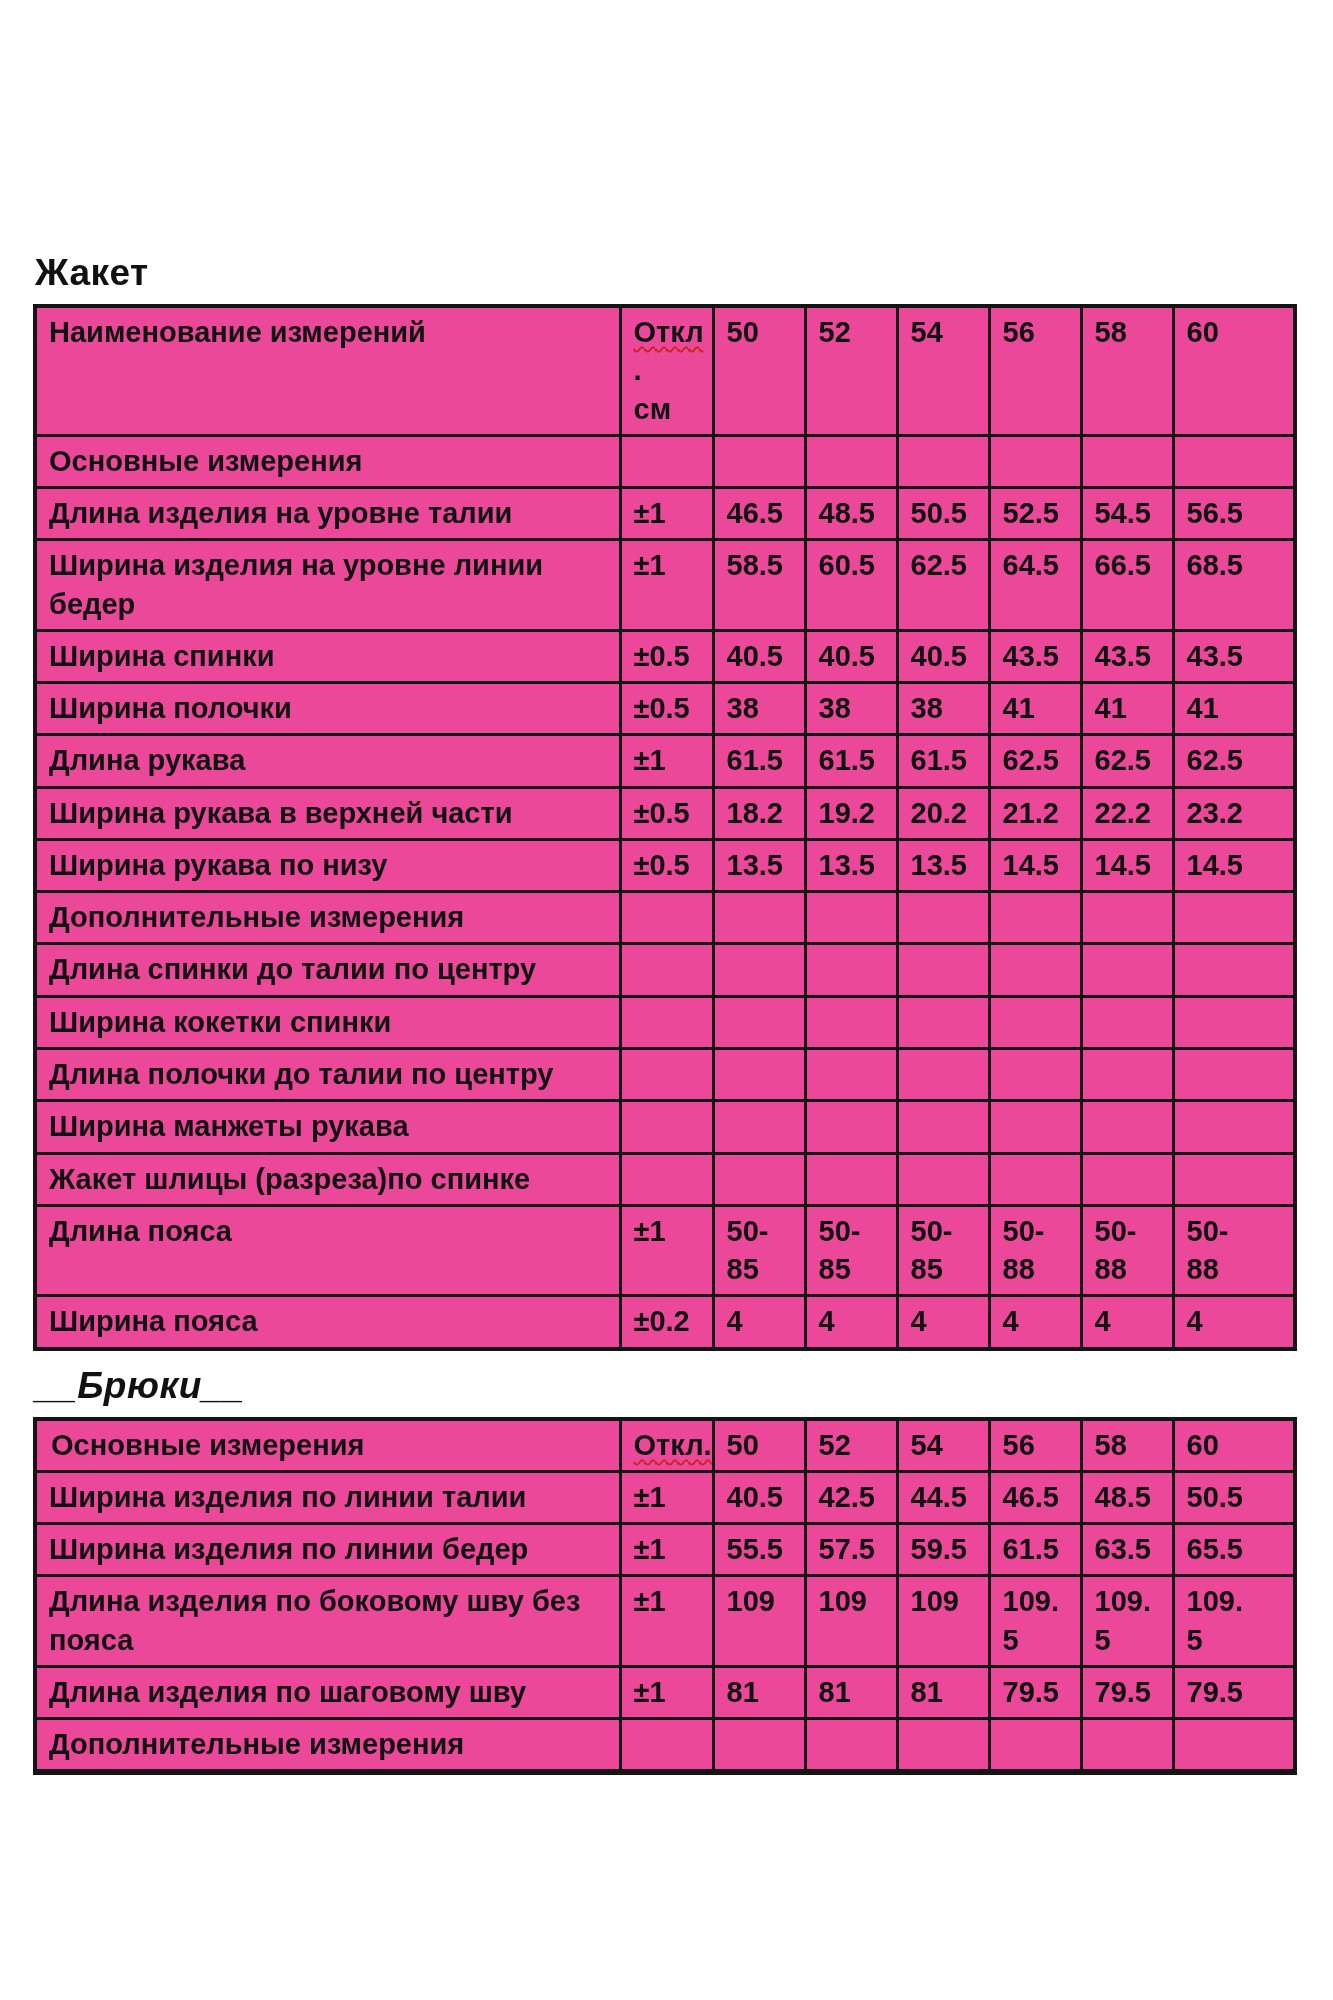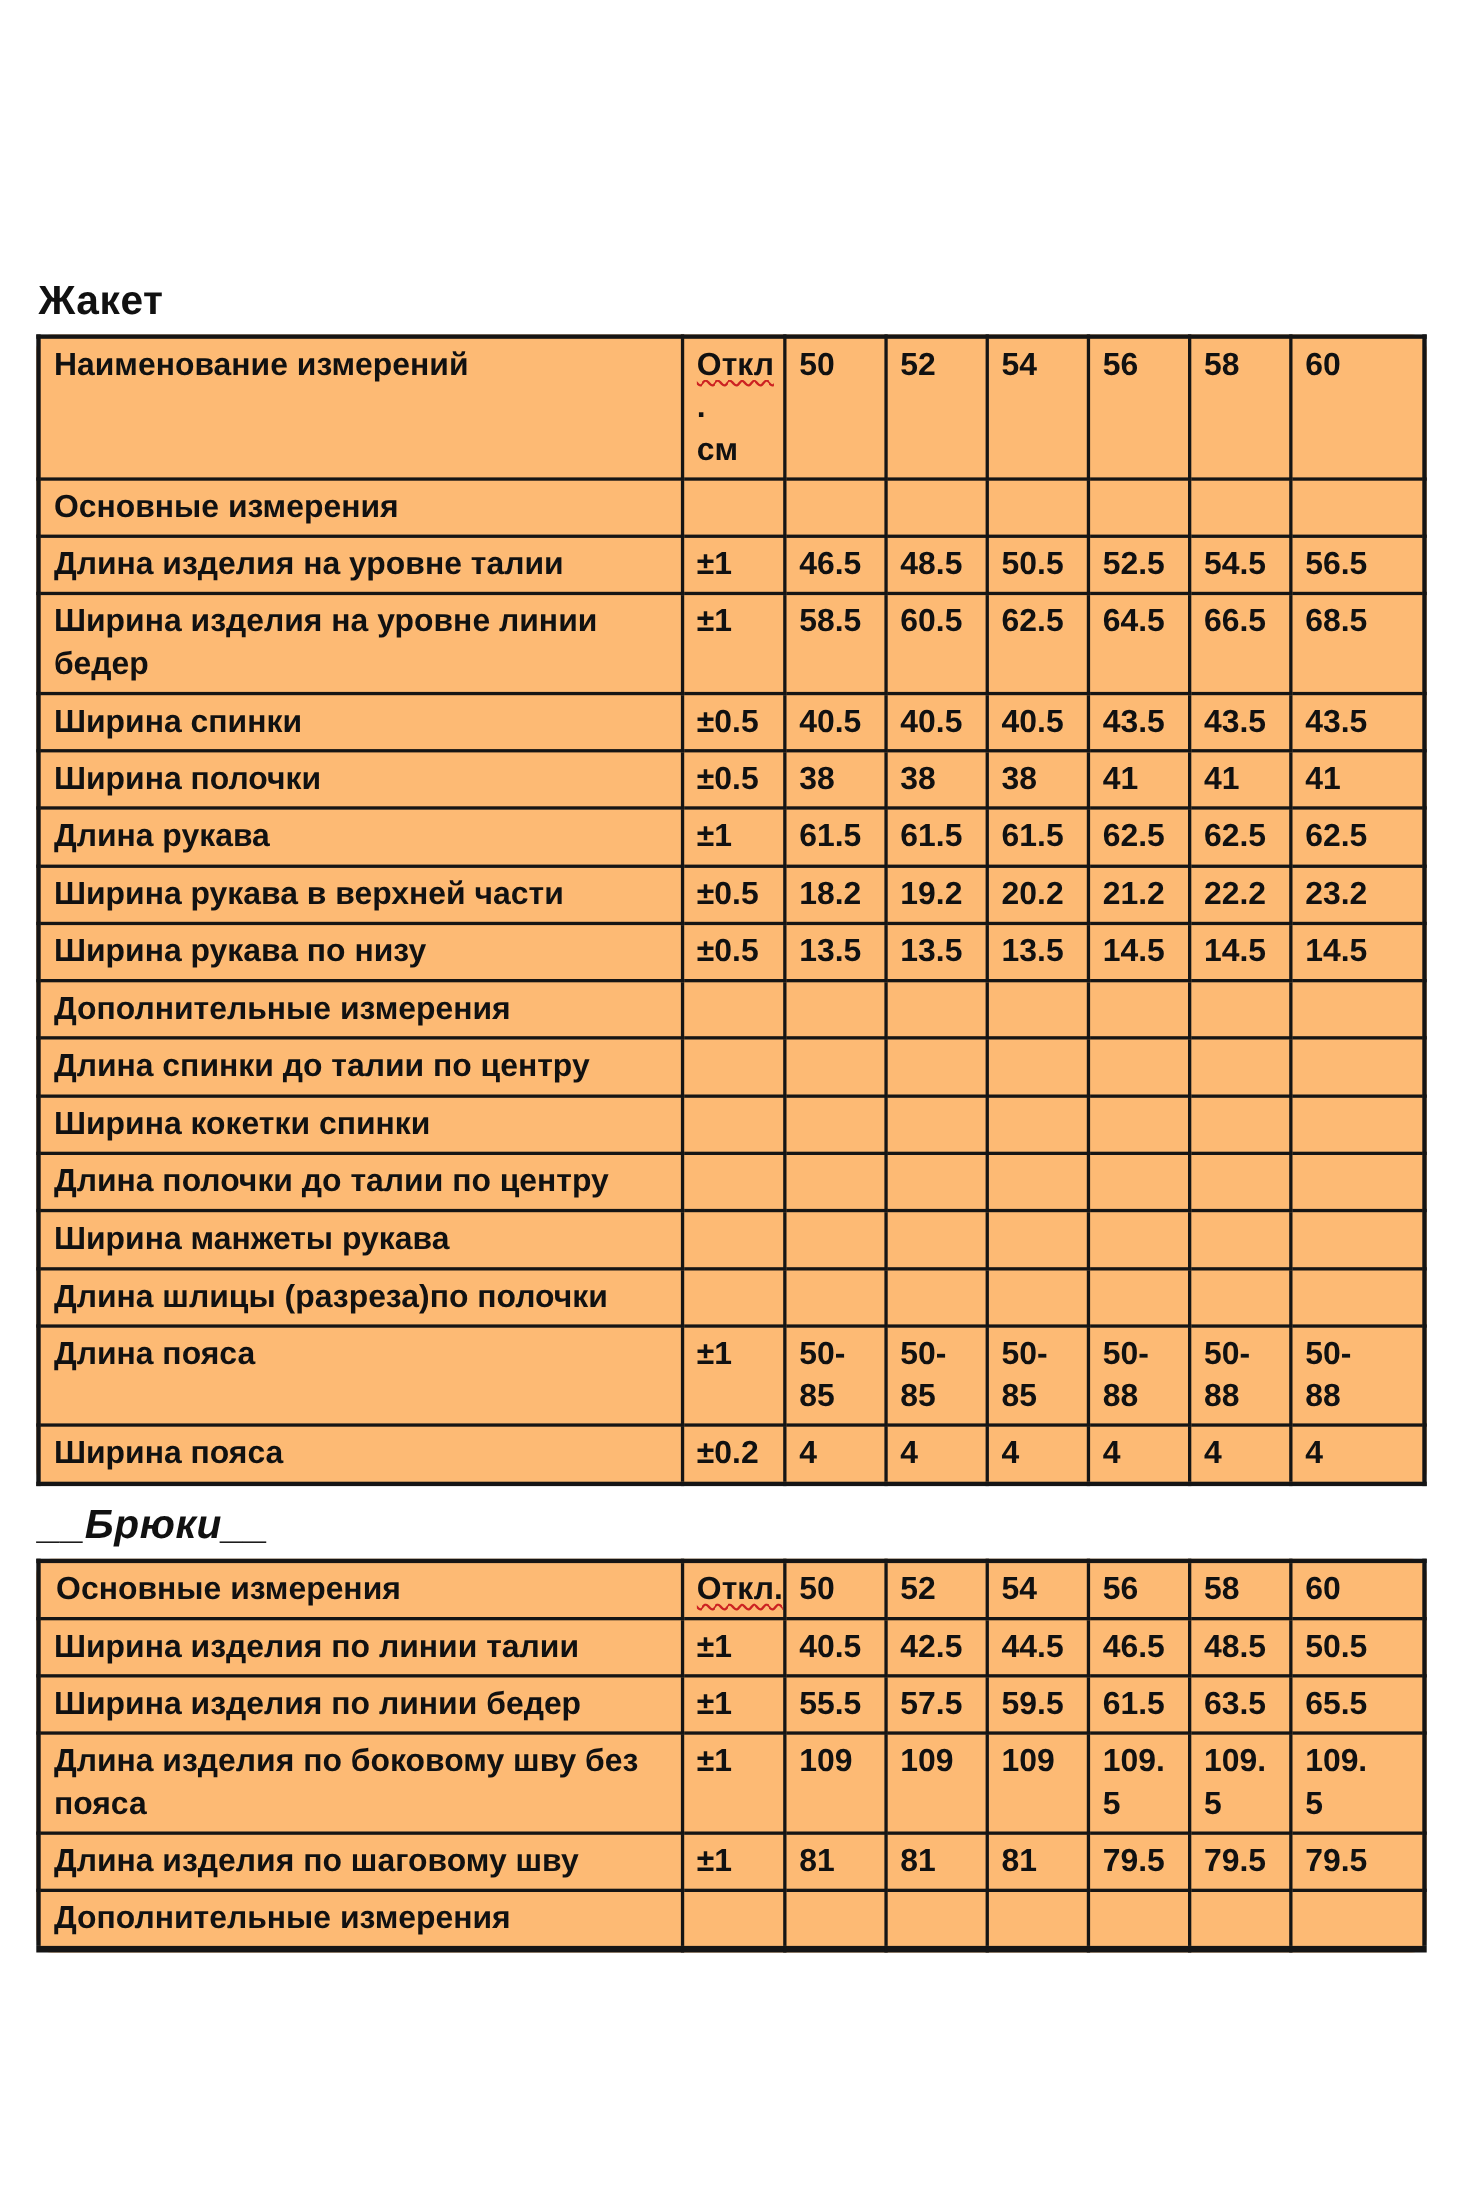--- a/index.html
+++ b/index.html
@@ -21,22 +21,21 @@
   }
   .doc-heading.second{
     margin-top:14px;
     margin-bottom:10px;
     font-style:italic;
   }
   table.meas{
     border-collapse:collapse;
     width:1021px;
     table-layout:fixed;
-    background:#fdba74;
-    border-radius:14px;
+    background:#ec4899;
   }
   table.meas td,table.meas th{
     border:3px solid #151515;
     vertical-align:top;
     font-size:29px;
     font-weight:700;
     line-height:1.32;
     padding:5px 8px 6px 12px;
     overflow:hidden;
     text-align:left;
@@ -227,21 +226,21 @@
           <td class="row-label">Ширина манжеты рукава</td>
           <td class="dev-cell"></td>
           <td class="value-cell"></td>
           <td class="value-cell"></td>
           <td class="value-cell"></td>
           <td class="value-cell"></td>
           <td class="value-cell"></td>
           <td class="value-cell"></td>
         </tr>
         <tr>
-          <td class="row-label">Длина шлицы (разреза)по полочки</td>
+          <td class="row-label">Жакет шлицы (разреза)по спинке</td>
           <td class="dev-cell"></td>
           <td class="value-cell"></td>
           <td class="value-cell"></td>
           <td class="value-cell"></td>
           <td class="value-cell"></td>
           <td class="value-cell"></td>
           <td class="value-cell"></td>
         </tr>
         <tr class="tall">
           <td class="row-label">Длина пояса</td>

